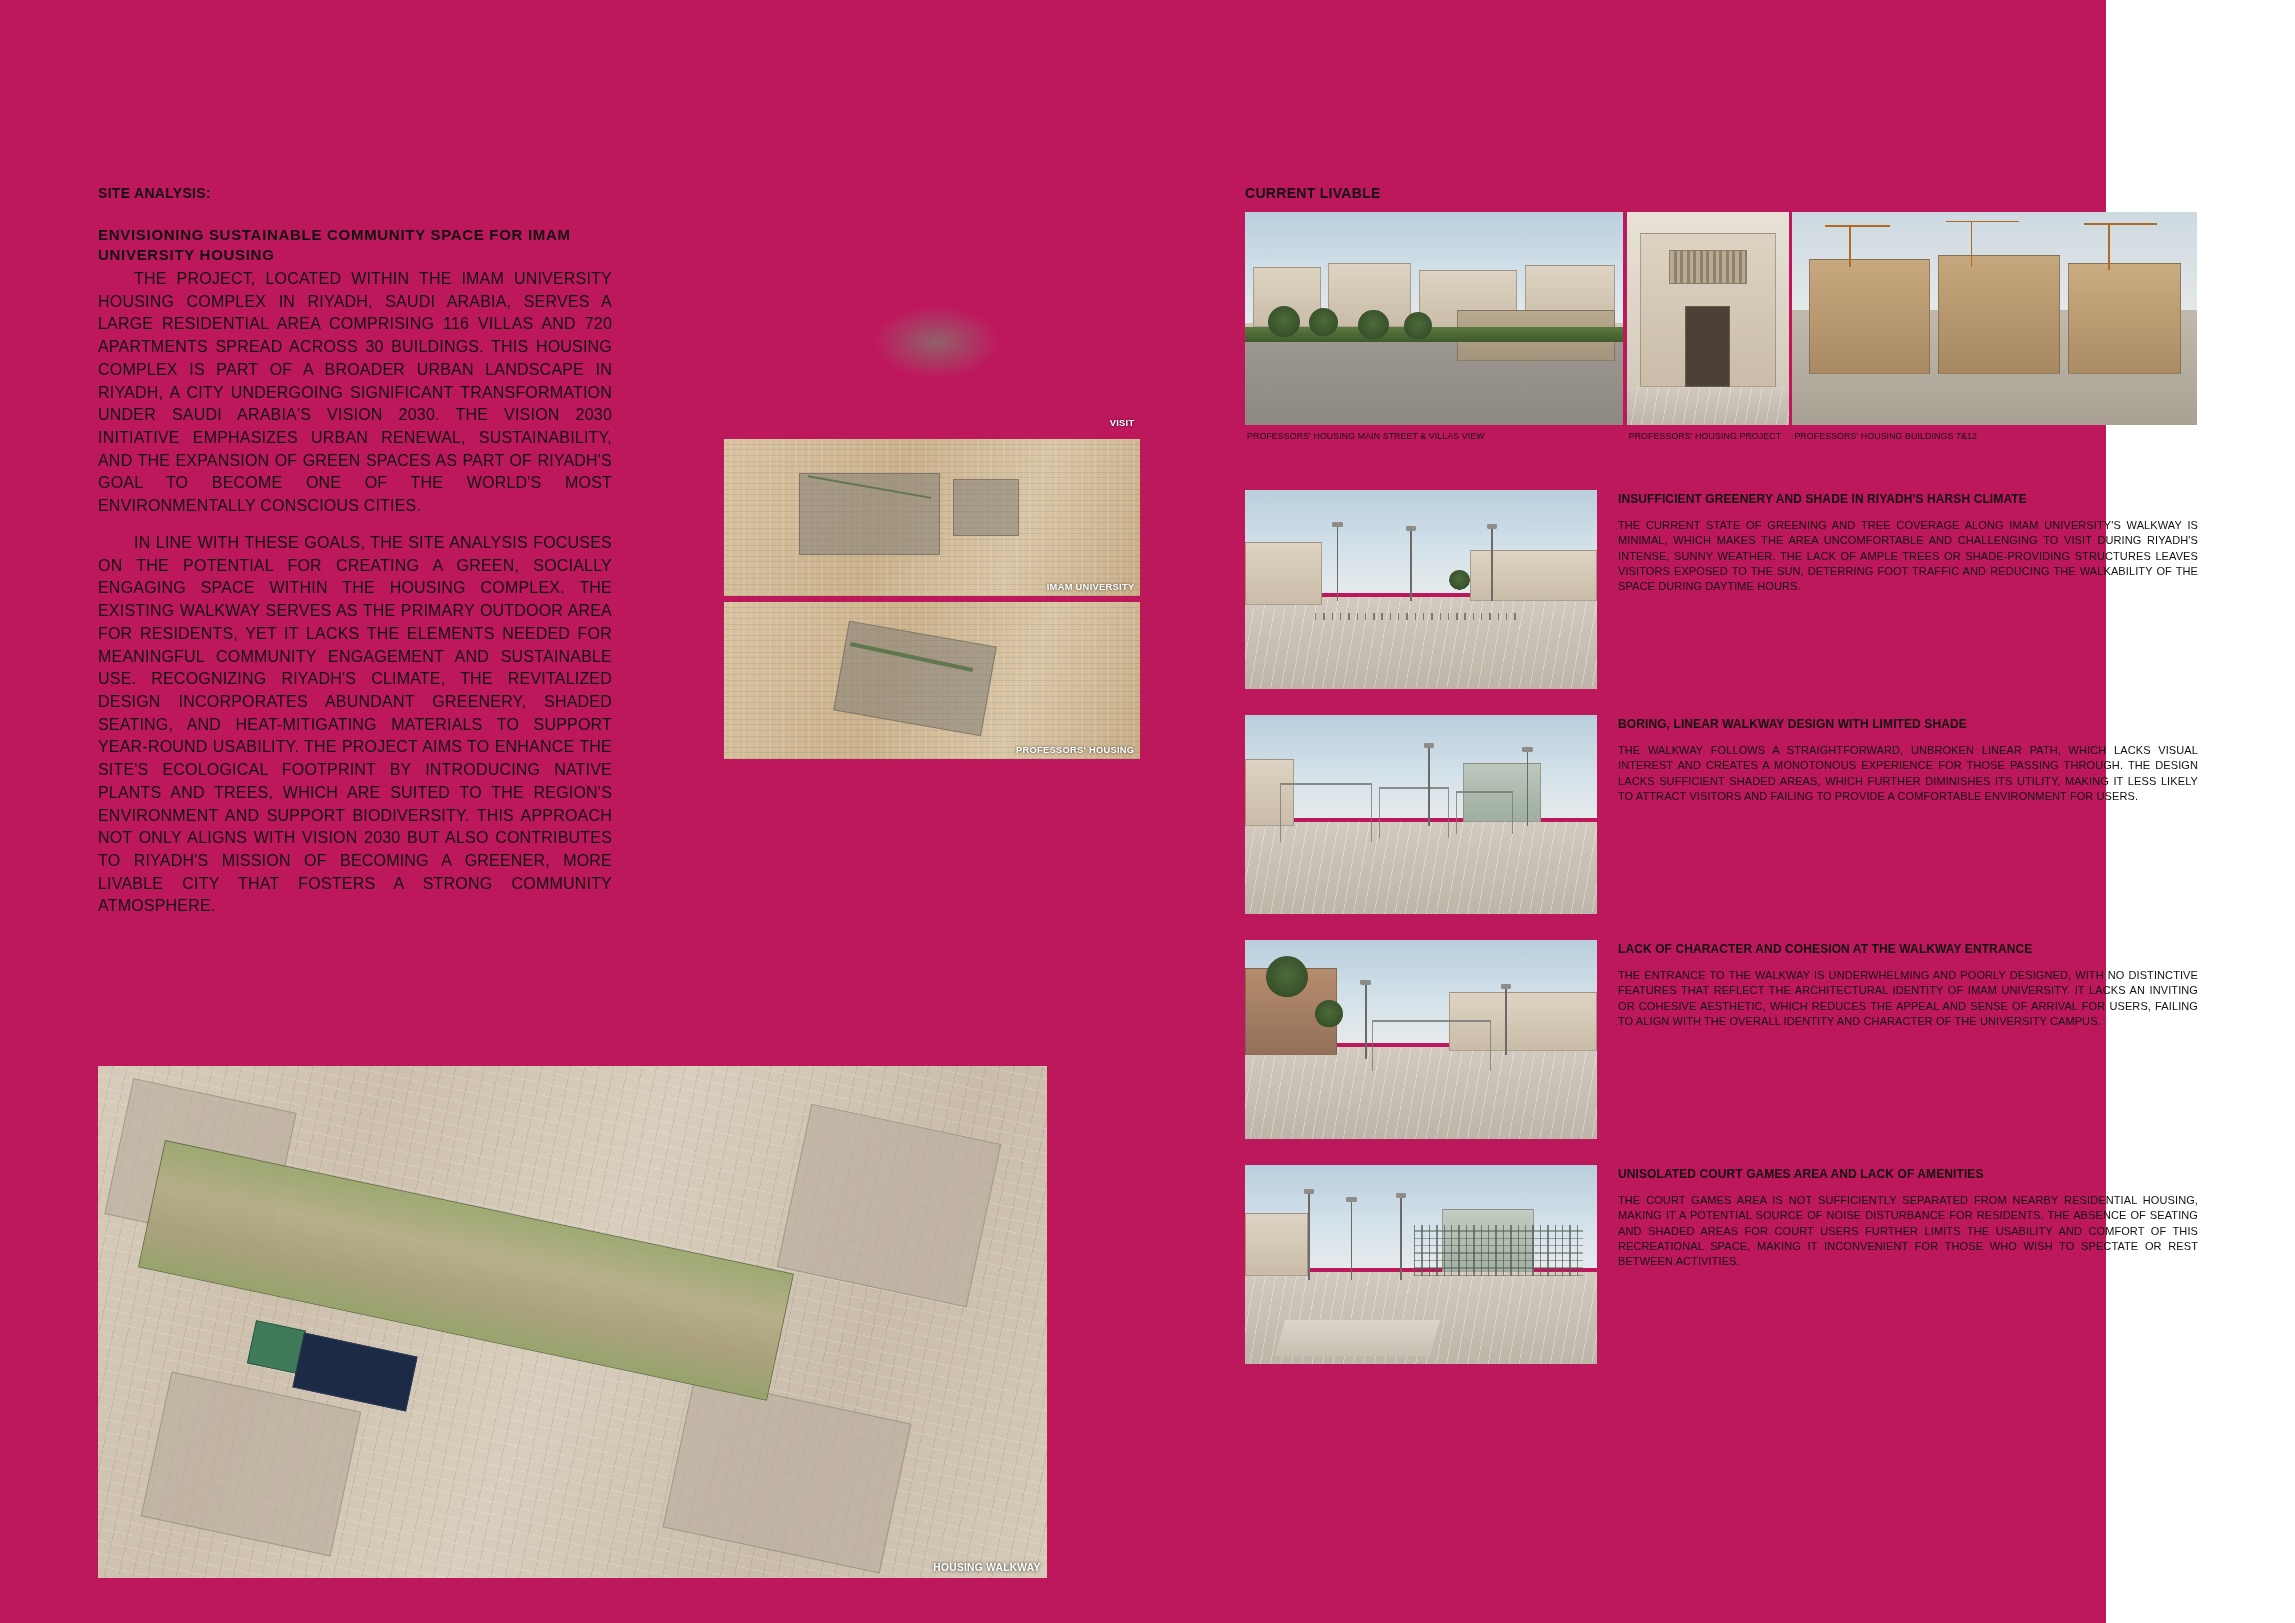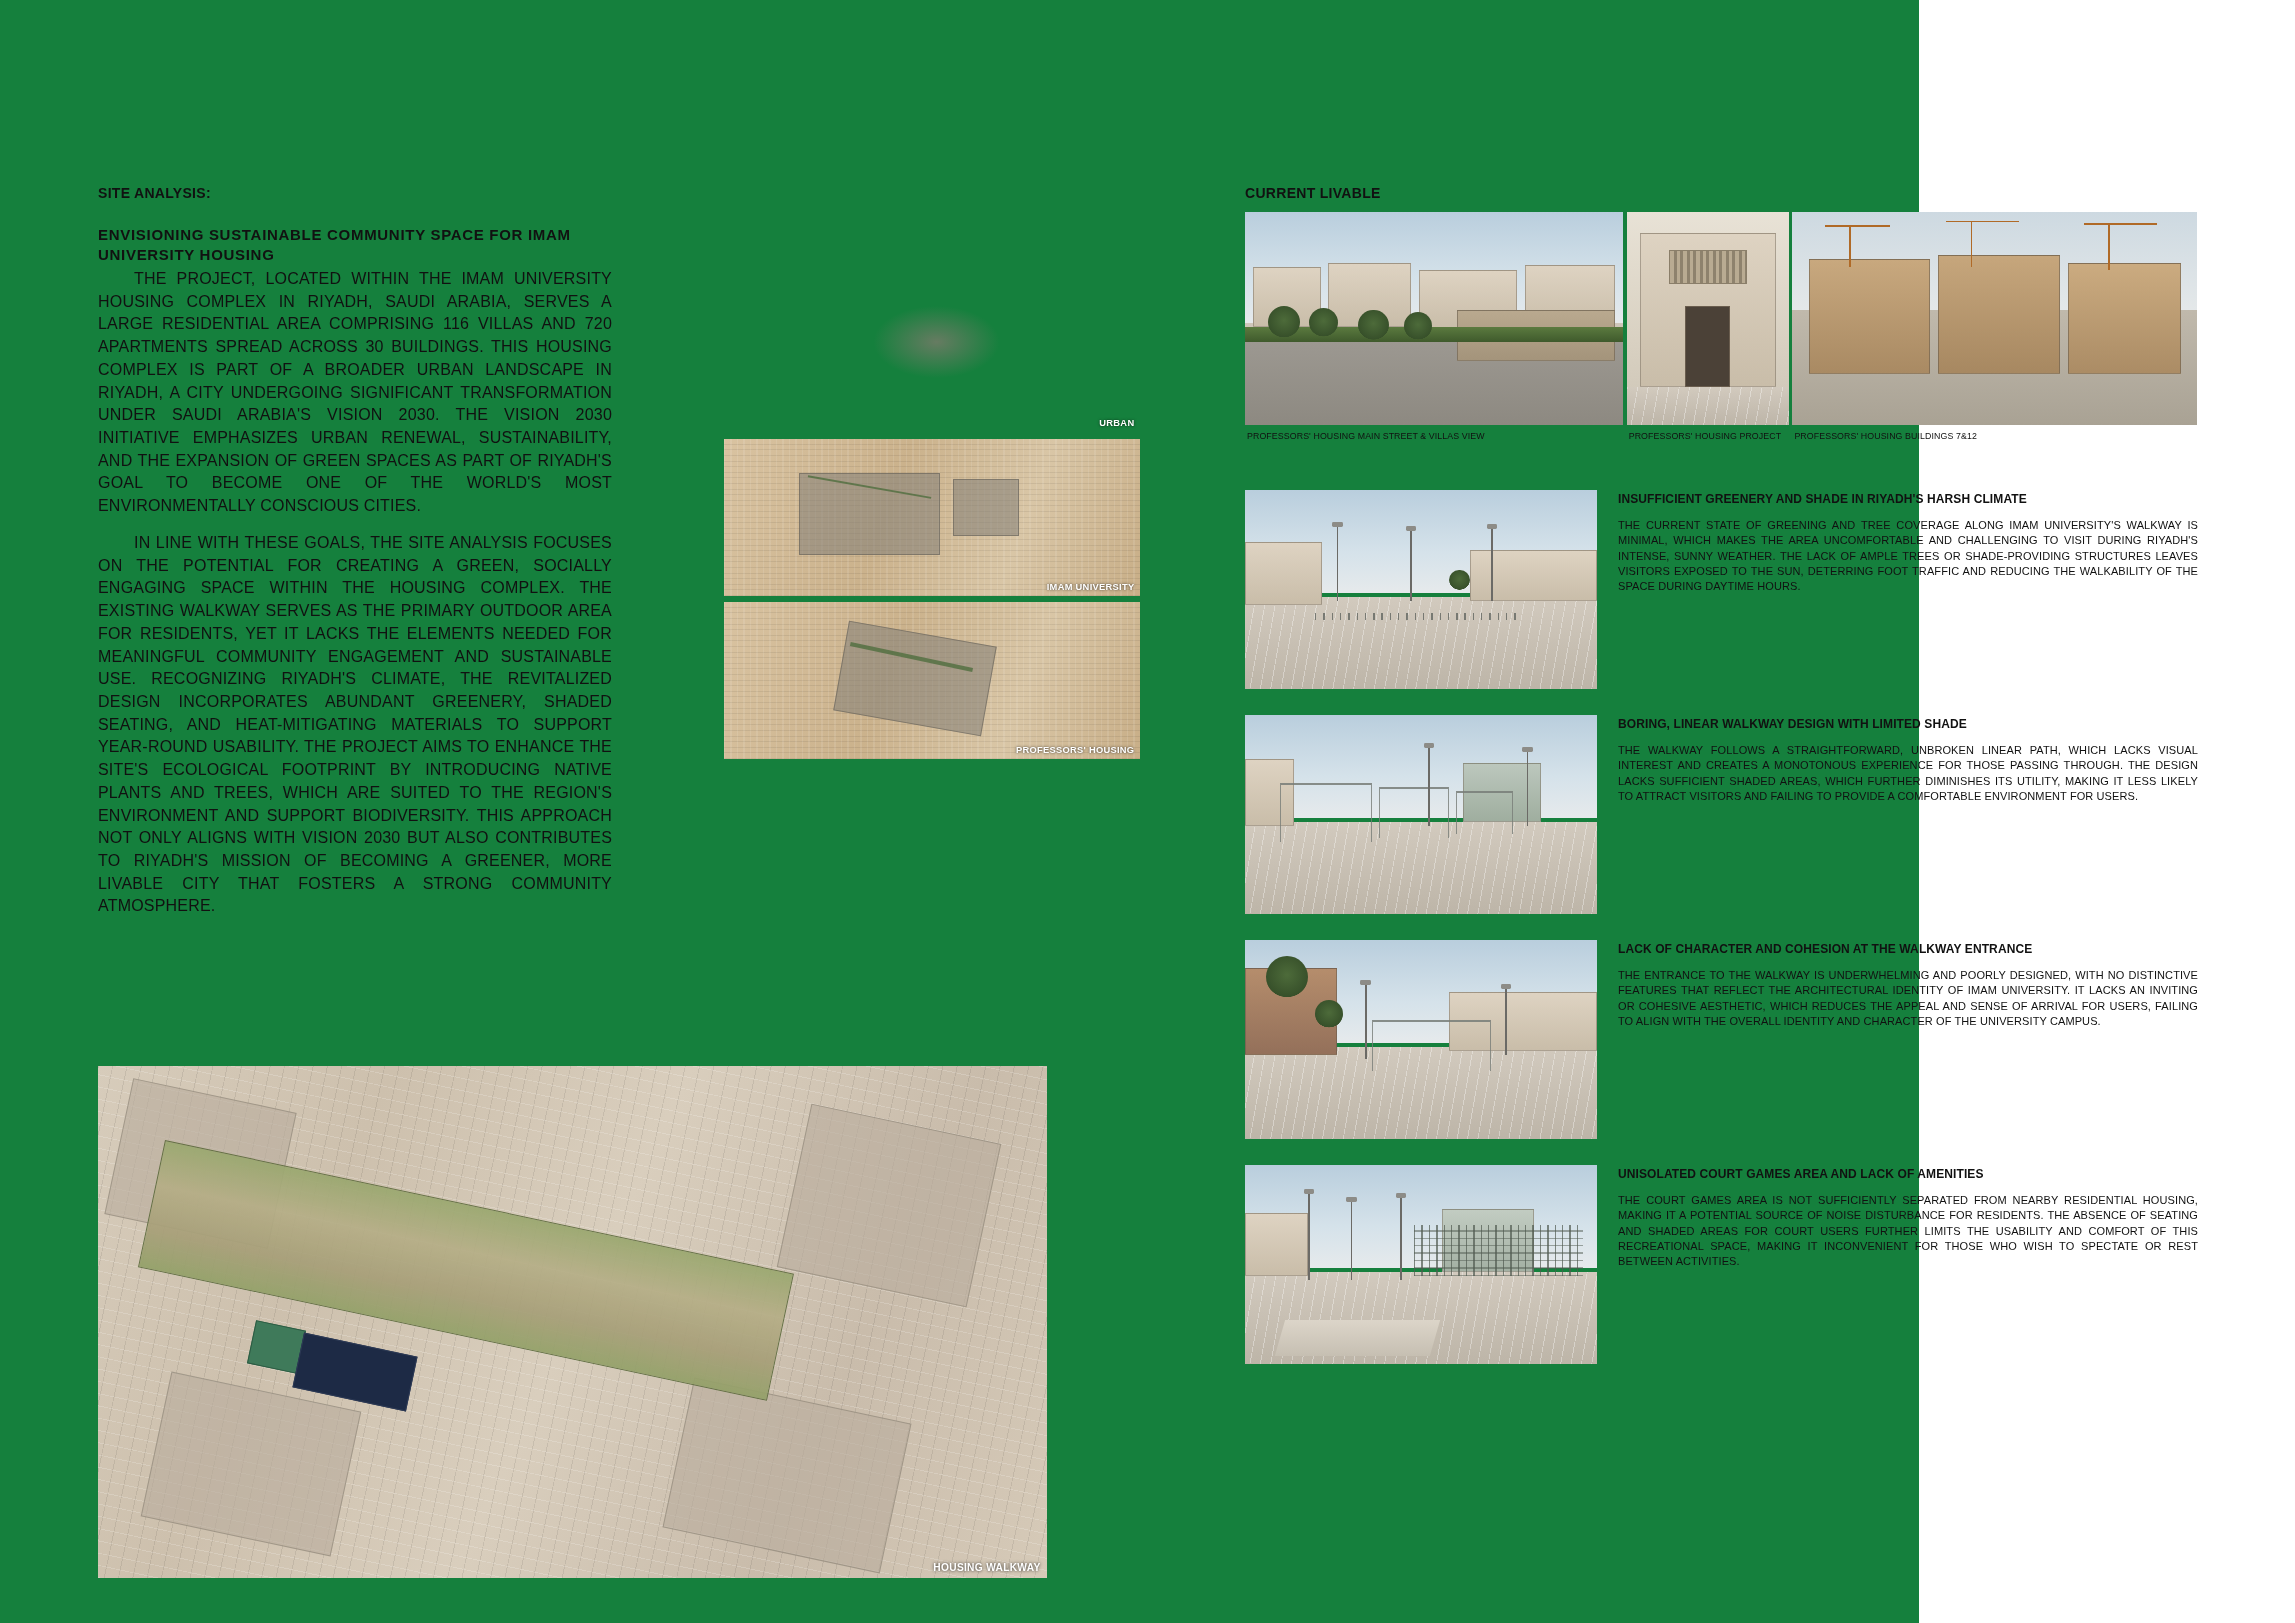--- a/index.html
+++ b/index.html
@@ -12,22 +12,22 @@
     width: 2295px;
     height: 1623px;
     position: relative;
     overflow: hidden;
   }
 
   
   .board {
     position: absolute;
     left: 0; top: 0;
-    width: 1919px; height: 1623px;
-    background: #15803d;
+    width: 2106px; height: 1623px;
+    background: #be185d;
   }
   .col-left {
     position: absolute;
     left: 98px; top: 185px;
     width: 944px;
   }
   .col-right {
     position: absolute;
     left: 1245px; top: 185px;
     width: 953px;
@@ -340,21 +340,21 @@
       <p class="para">THE PROJECT, LOCATED WITHIN THE IMAM UNIVERSITY HOUSING COMPLEX IN RIYADH, SAUDI ARABIA, SERVES A LARGE RESIDENTIAL AREA COMPRISING 116 VILLAS AND 720 APARTMENTS SPREAD ACROSS 30 BUILDINGS. THIS HOUSING COMPLEX IS PART OF A BROADER URBAN LANDSCAPE IN RIYADH, A CITY UNDERGOING SIGNIFICANT TRANSFORMATION UNDER SAUDI ARABIA'S VISION 2030. THE VISION 2030 INITIATIVE EMPHASIZES URBAN RENEWAL, SUSTAINABILITY, AND THE EXPANSION OF GREEN SPACES AS PART OF RIYADH'S GOAL TO BECOME ONE OF THE WORLD'S MOST ENVIRONMENTALLY CONSCIOUS CITIES.</p>
       <p class="para">IN LINE WITH THESE GOALS, THE SITE ANALYSIS FOCUSES ON THE POTENTIAL FOR CREATING A GREEN, SOCIALLY ENGAGING SPACE WITHIN THE HOUSING COMPLEX. THE EXISTING WALKWAY SERVES AS THE PRIMARY OUTDOOR AREA FOR RESIDENTS, YET IT LACKS THE ELEMENTS NEEDED FOR MEANINGFUL COMMUNITY ENGAGEMENT AND SUSTAINABLE USE. RECOGNIZING RIYADH'S CLIMATE, THE REVITALIZED DESIGN INCORPORATES ABUNDANT GREENERY, SHADED SEATING, AND HEAT-MITIGATING MATERIALS TO SUPPORT YEAR-ROUND USABILITY. THE PROJECT AIMS TO ENHANCE THE SITE'S ECOLOGICAL FOOTPRINT BY INTRODUCING NATIVE PLANTS AND TREES, WHICH ARE SUITED TO THE REGION'S ENVIRONMENT AND SUPPORT BIODIVERSITY. THIS APPROACH NOT ONLY ALIGNS WITH VISION 2030 BUT ALSO CONTRIBUTES TO RIYADH'S MISSION OF BECOMING A GREENER, MORE LIVABLE CITY THAT FOSTERS A STRONG COMMUNITY ATMOSPHERE.</p>
     </div>
 
     <div class="sat-stack">
 
 
       <div class="sat-img sat2">
         <div class="art-city"></div>
         <div style="position:absolute;left:30%;top:22%;width:42%;height:56%;background:radial-gradient(ellipse 50% 50% at 50% 50%, rgba(130,122,110,.75), rgba(130,122,110,0) 72%);"></div>
-        <div class="cap">URBAN</div>
+        <div class="cap">VISIT</div>
       </div>
 
       <div class="sat-img sat3">
         <div class="art-city2"></div>
         <div class="blk" style="left:18%;top:22%;width:34%;height:52%;"></div>
         <div class="blk" style="left:55%;top:26%;width:16%;height:36%;"></div>
         <div class="greenline" style="left:20%;top:30%;width:30%;height:2.3px;transform:rotate(10deg);"></div>
         <div class="cap">IMAM UNIVERSITY</div>
       </div>
 

